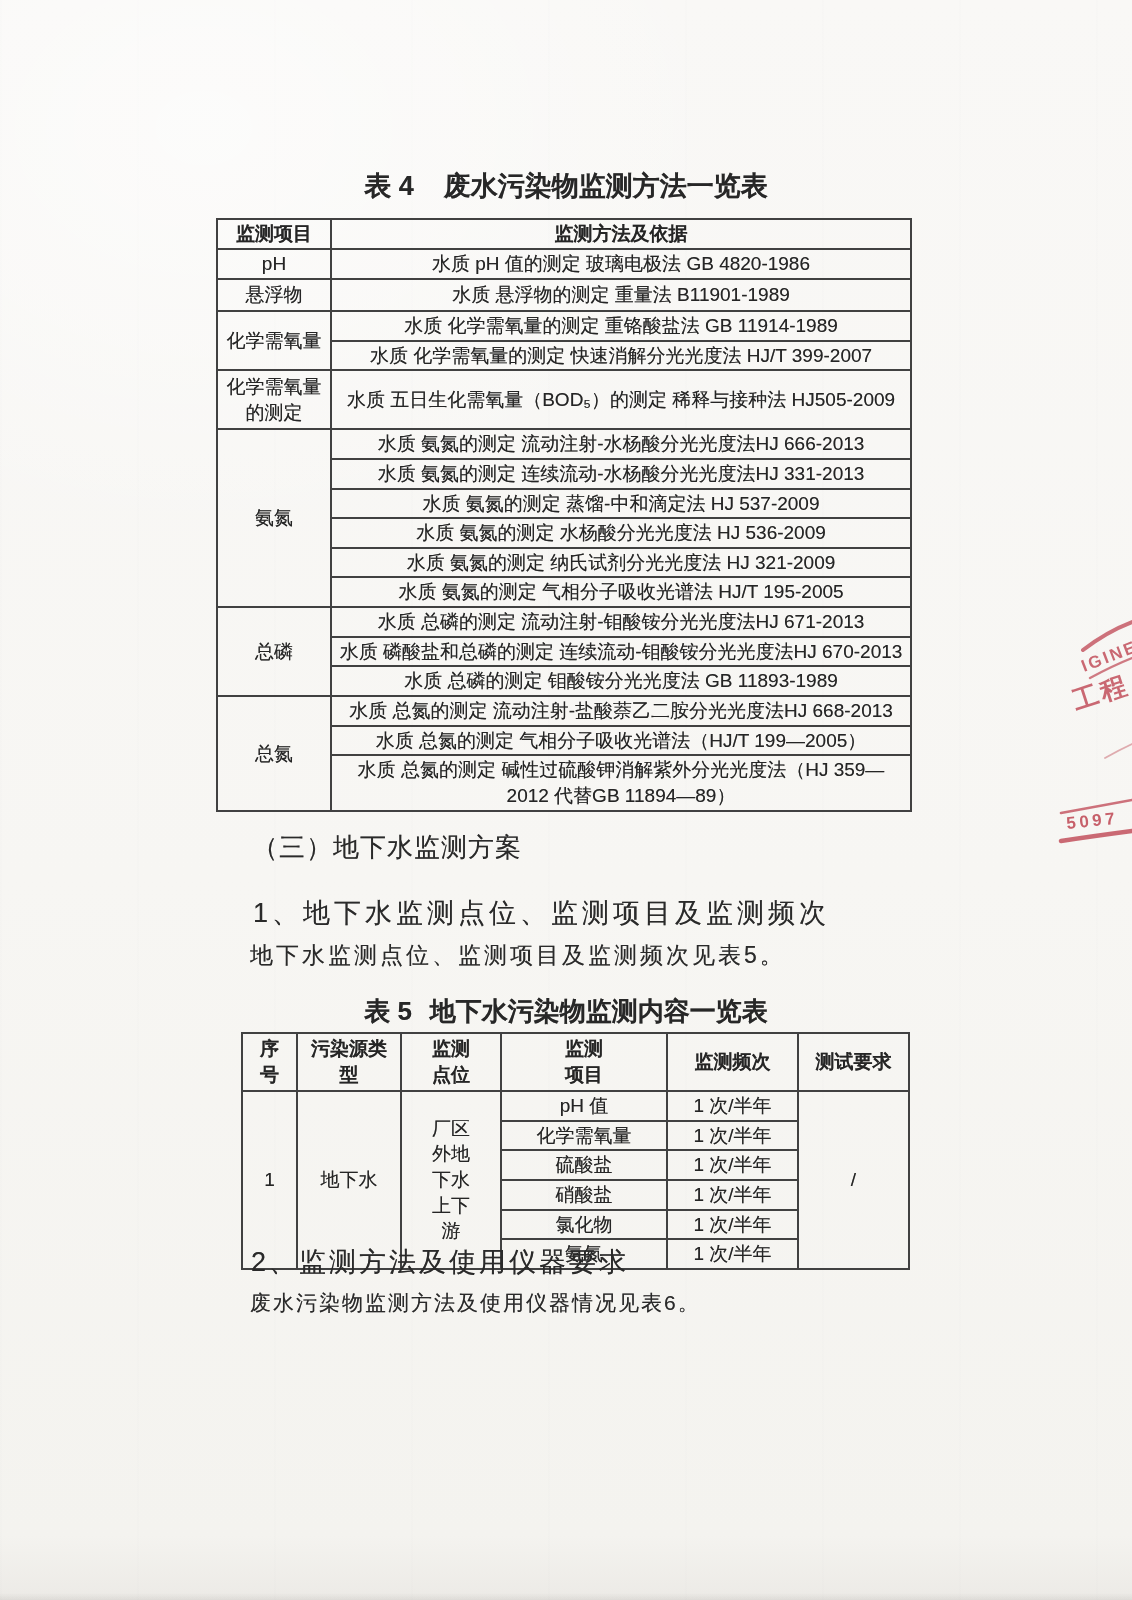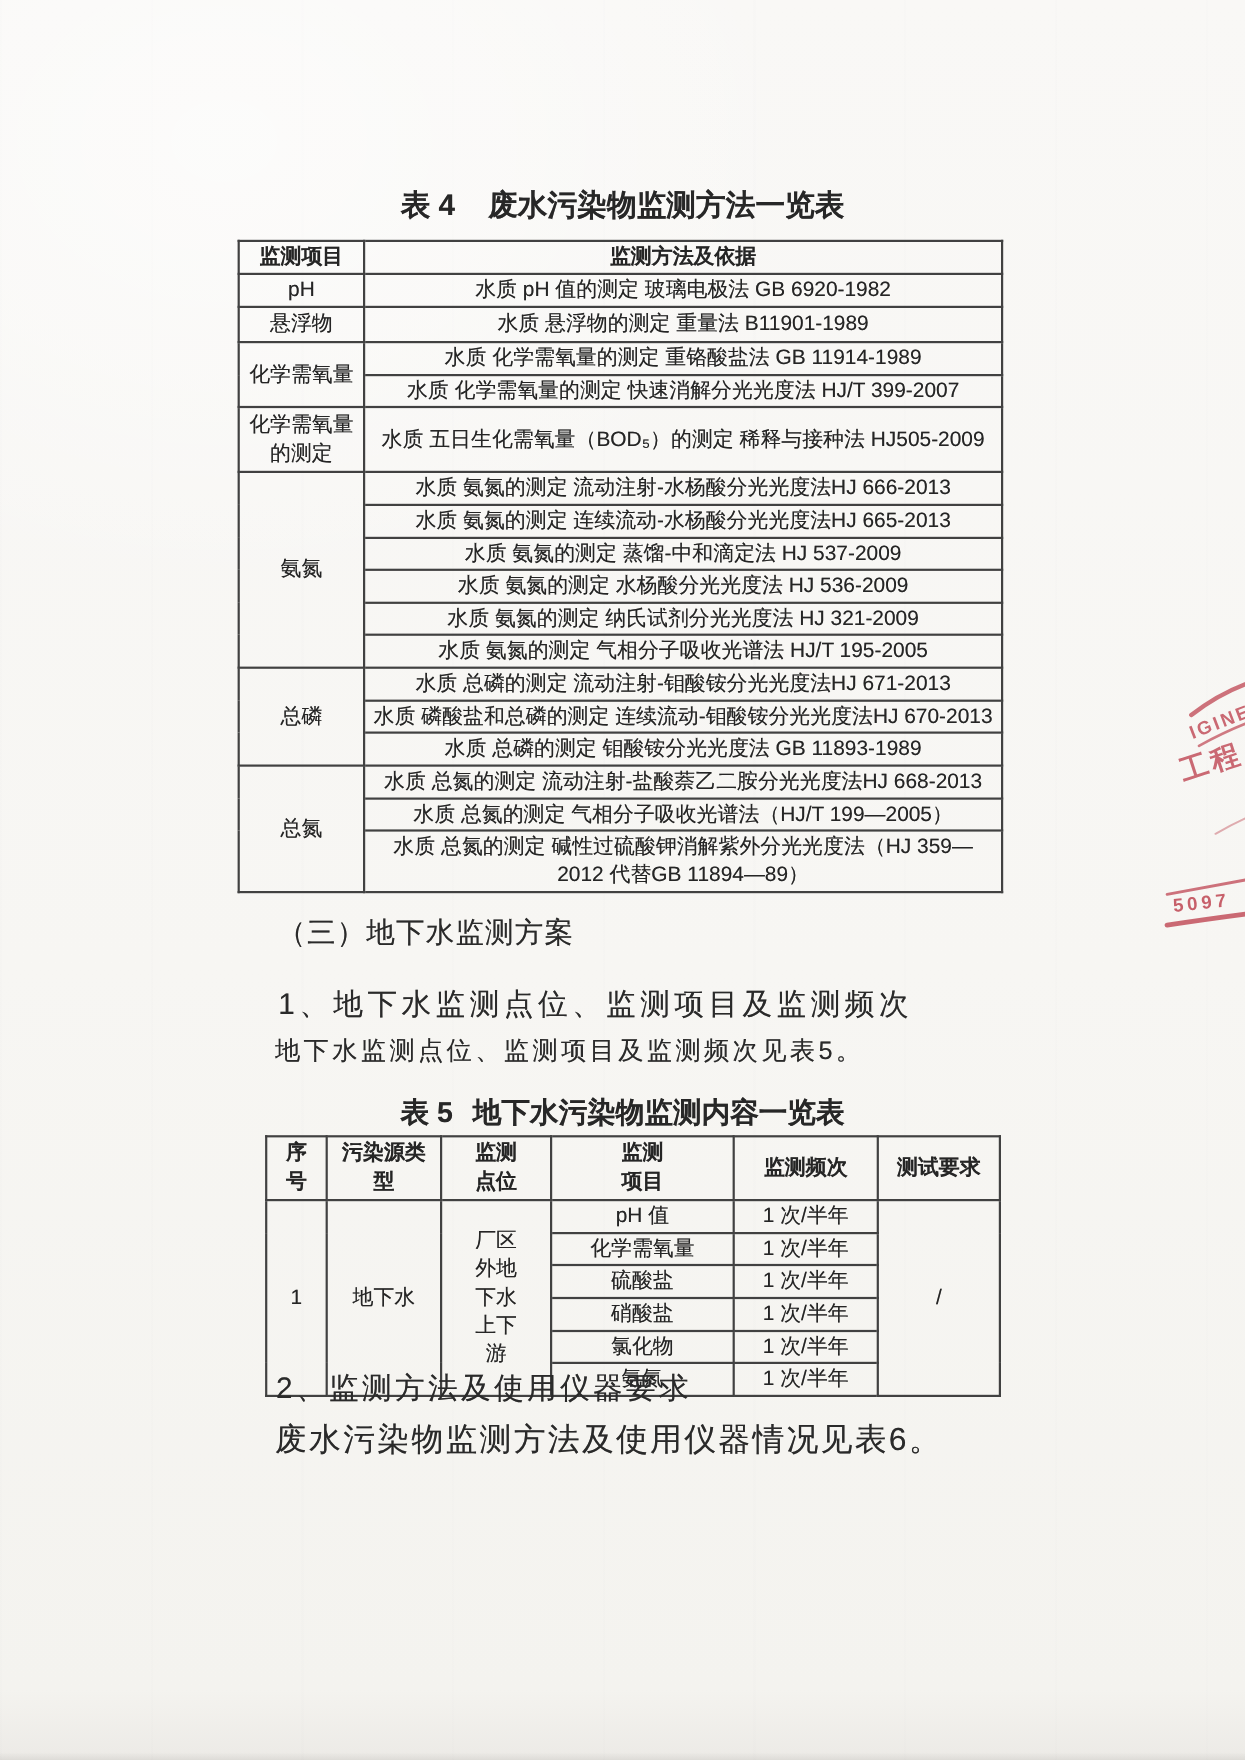--- a/index.html
+++ b/index.html
@@ -41,21 +41,21 @@
   .hr30{height:30px}.hr32{height:32px}.hr29{height:29px}.hr59{height:59px}
   .hr28{height:28px}.hr44{height:44px}.hr58{height:58px}.hr23{height:23px}
   .heading,.para{
     position:absolute;white-space:nowrap;color:#2a2a2a;
     text-shadow:0 0 0.5px rgba(40,40,40,0.5);
   }
   .sec3{left:252px;top:830px;font-size:26px;letter-spacing:1px;font-weight:500;}
   .h-num1{left:253px;top:895px;font-size:27px;letter-spacing:4px;font-weight:500;}
   .para1{left:250px;top:940px;font-size:23px;letter-spacing:3px;}
   .h-num2{left:251px;top:1244px;font-size:27px;letter-spacing:3px;font-weight:500;}
-  .para2{left:250px;top:1289px;font-size:29px;letter-spacing:2px;}
+  .para2{left:250px;top:1289px;font-size:21px;letter-spacing:2px;}
   .stamp{position:absolute;left:1054px;top:598px;width:78px;height:262px;}
   .page-bottom-edge{
     position:absolute;left:0;bottom:0;width:100%;height:7px;
     background:linear-gradient(180deg,rgba(0,0,0,0),rgba(90,88,84,0.10));
   }
 </style>
 </head>
 <body>
 
 <div class="page">
@@ -69,21 +69,21 @@
         <col style="width:114px">
         <col>
       </colgroup>
     <tbody>
         <tr class="hr30">
       <th>监测项目</th>
       <th>监测方法及依据</th>
     </tr>
     <tr class="hr30">
       <td>pH</td>
-      <td>水质 pH 值的测定 玻璃电极法 GB 6920-1982</td>
+      <td>水质 pH 值的测定 玻璃电极法 GB 4820-1986</td>
     </tr>
     <tr class="hr32">
       <td>悬浮物</td>
       <td>水质 悬浮物的测定 重量法 B11901-1989</td>
     </tr>
     <tr class="hr29">
       <td rowspan="2">化学需氧量</td>
       <td>水质 化学需氧量的测定 重铬酸盐法 GB 11914-1989</td>
     </tr>
     <tr class="hr29">
@@ -91,21 +91,21 @@
     </tr>
     <tr class="hr59">
       <td>化学需氧量的测定</td>
       <td>水质 五日生化需氧量（BOD₅）的测定 稀释与接种法 HJ505-2009</td>
     </tr>
     <tr class="hr29">
       <td rowspan="6">氨氮</td>
       <td>水质 氨氮的测定 流动注射-水杨酸分光光度法HJ 666-2013</td>
     </tr>
     <tr class="hr29">
-      <td>水质 氨氮的测定 连续流动-水杨酸分光光度法HJ 665-2013</td>
+      <td>水质 氨氮的测定 连续流动-水杨酸分光光度法HJ 331-2013</td>
     </tr>
     <tr class="hr29">
       <td>水质 氨氮的测定 蒸馏-中和滴定法 HJ 537-2009</td>
     </tr>
     <tr class="hr29">
       <td>水质 氨氮的测定 水杨酸分光光度法 HJ 536-2009</td>
     </tr>
     <tr class="hr29">
       <td>水质 氨氮的测定 纳氏试剂分光光度法 HJ 321-2009</td>
     </tr>

